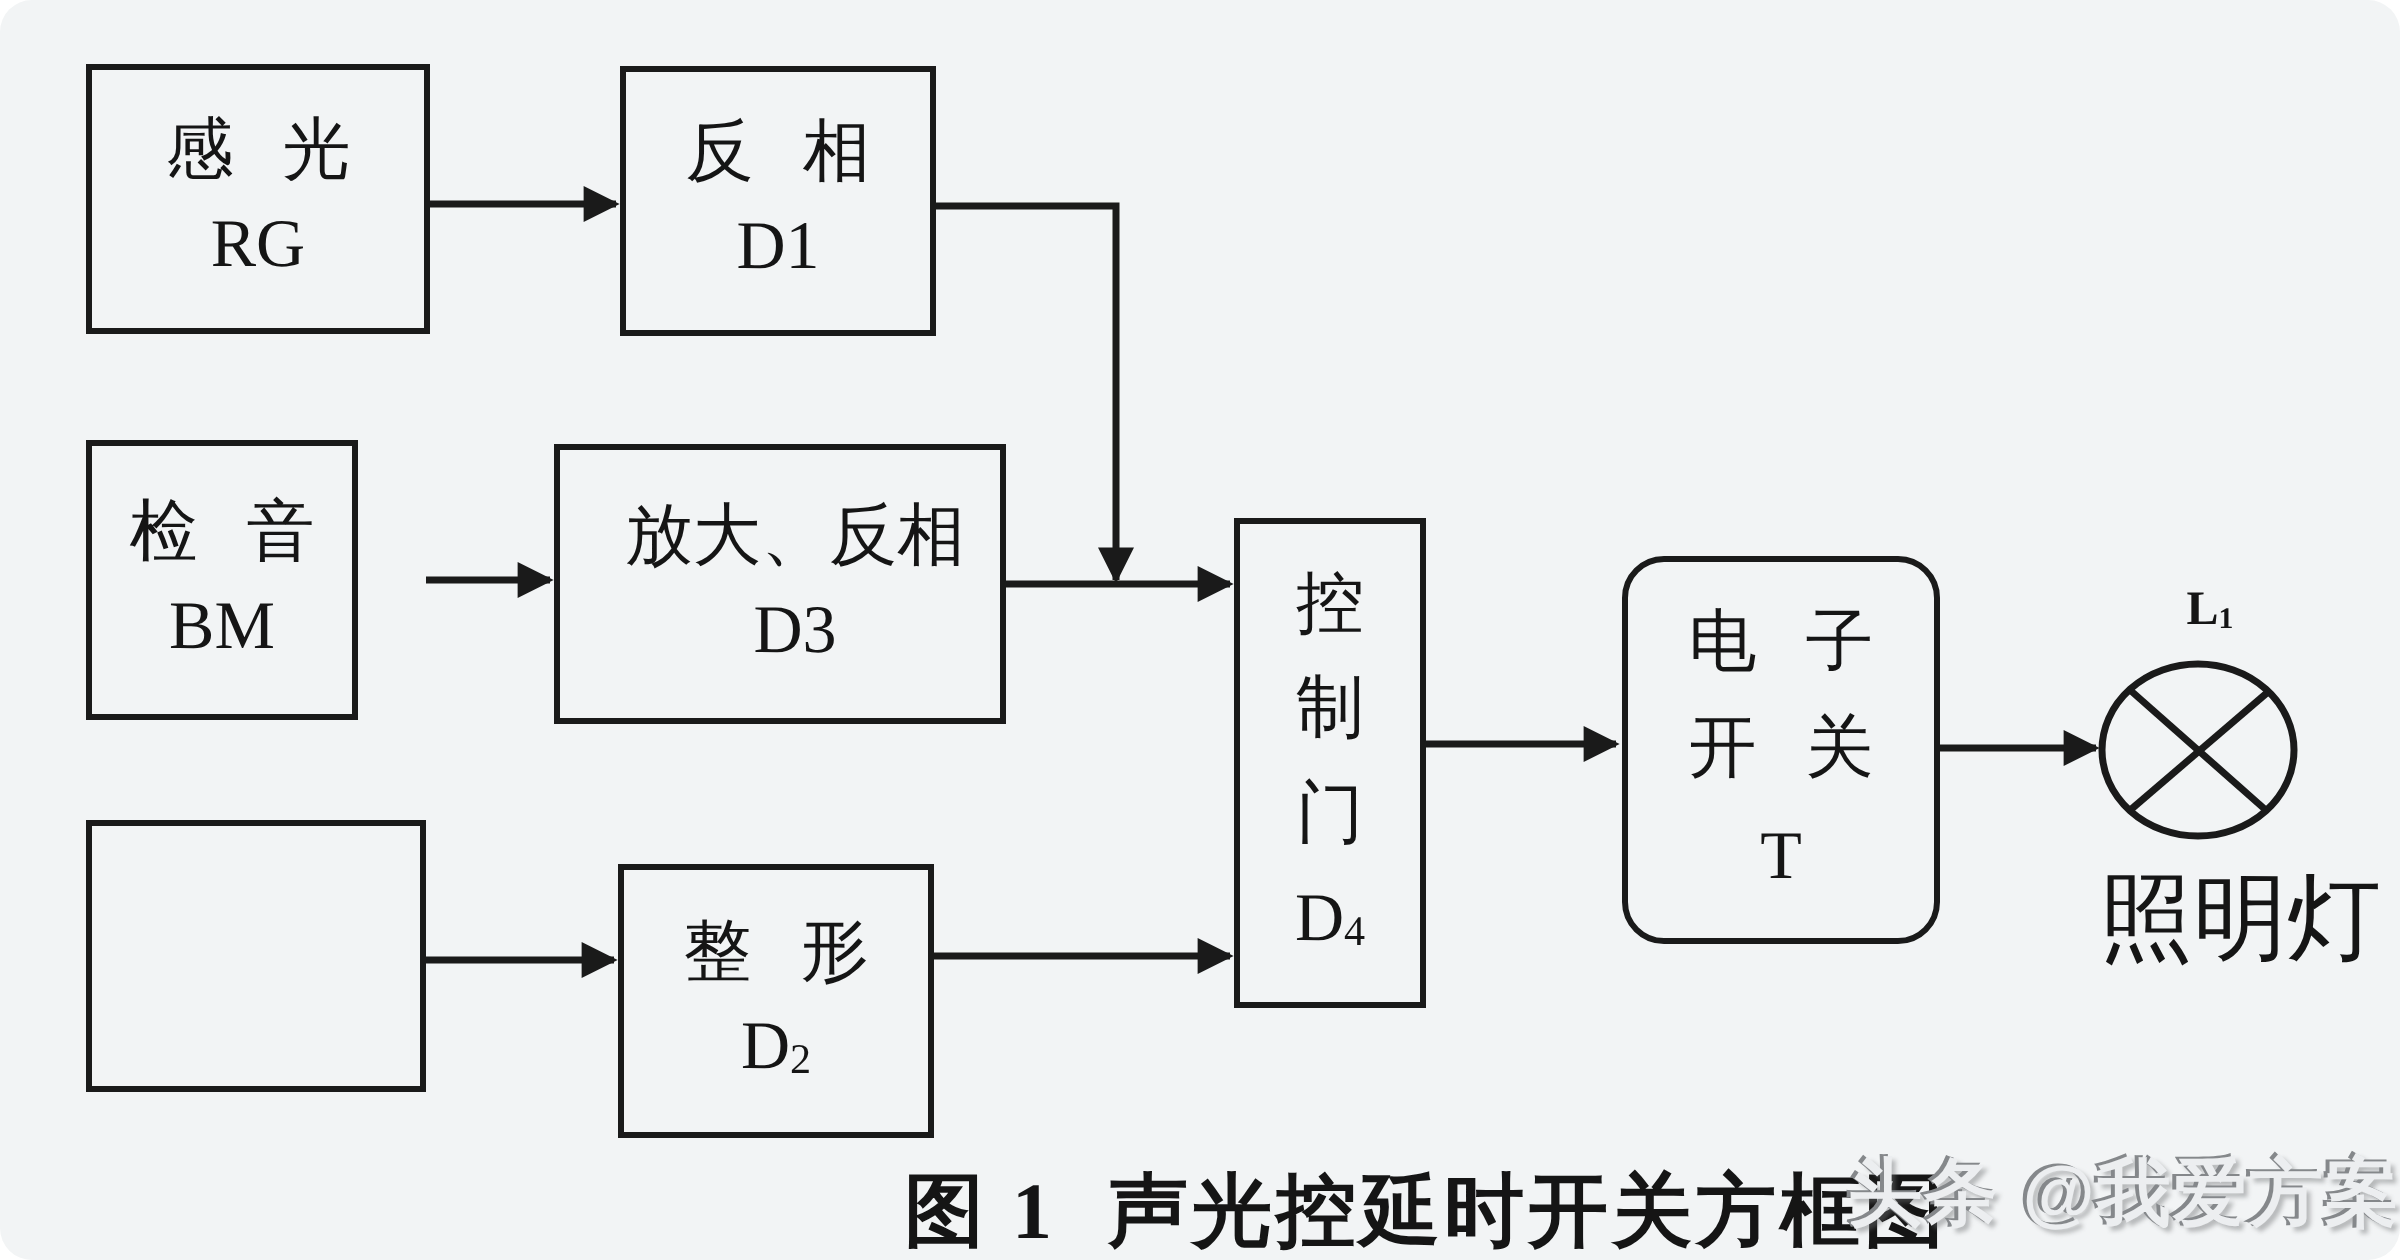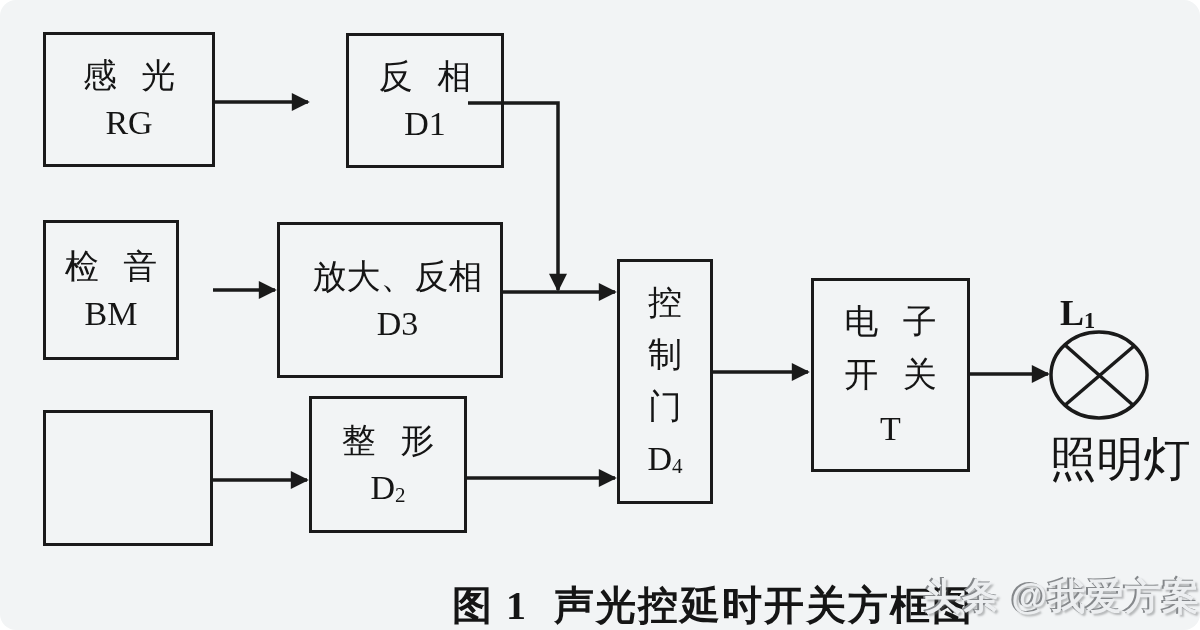--- a/index.html
+++ b/index.html
@@ -13,22 +13,22 @@
     display:flex;flex-direction:column;align-items:center;justify-content:center;
     gap:13px;background:transparent;
   }
   .bl{font-size:34px;line-height:1;white-space:nowrap;}
   .sp{word-spacing:16px;}
   .sub{font-size:0.62em;vertical-align:-0.12em;}
   .vbox{gap:0;justify-content:space-evenly;padding:6px 0;}
   .tbox{gap:0;justify-content:space-evenly;padding:4px 0;}
   svg.wires{position:absolute;left:0;top:0;}
   .wire{stroke:#1a1a1a;stroke-width:3.5;fill:none;}
-  #lamp-label{position:absolute;left:1060px;top:292px;width:90px;
-    font-size:36px;font-weight:700;}
+  #lamp-label{position:absolute;left:1060px;top:292px;width:90px;text-align:center;
+    font-size:24px;font-weight:700;}
   #lamp-name{position:absolute;left:1040px;top:428px;width:160px;text-align:center;
     font-size:47px;}
   #caption{position:absolute;left:452px;top:578px;font-size:40px;font-weight:700;
     white-space:nowrap;letter-spacing:2px;}
   #caption .gap{display:inline-block;width:26px;}
   #watermark{
     position:absolute;left:924px;top:572px;font-size:37px;font-weight:700;
     font-family:"Liberation Sans", sans-serif;white-space:nowrap;
     color:#ecEEf0;color:#eceef0;
     text-shadow:-2px -1px 0 #85888b, 2px 2px 2px rgba(110,113,116,0.45);
@@ -59,51 +59,51 @@
       <path class="wire" d="M1065,345 L1134,406"></path>
       <path class="wire" d="M1134,346 L1064,406"></path>
     </g>
   </svg>
 
   <div class="box" style="left:43px;top:32px;width:172px;height:135px;">
     <div class="bl sp">感 光</div>
     <div class="bl">RG</div>
   </div>
 
-  <div class="box" style="left:310px;top:33px;width:158px;height:135px;margin-left:36px;">
+  <div class="box" style="left:310px;top:33px;width:158px;height:135px;">
     <div class="bl sp">反 相</div>
     <div class="bl">D1</div>
   </div>
 
   <div class="box" style="left:43px;top:220px;width:136px;height:140px;">
     <div class="bl sp">检 音</div>
     <div class="bl">BM</div>
   </div>
 
-  <div class="box" style="left:277px;top:222px;width:226px;height:156px;padding-left:15px;">
+  <div class="box" style="left:277px;top:222px;width:226px;height:140px;padding-left:15px;">
     <div class="bl">放大、反相</div>
     <div class="bl">D3</div>
   </div>
 
   <div class="box" style="left:43px;top:410px;width:170px;height:136px;">
   </div>
 
-  <div class="box" style="left:309px;top:396px;width:158px;height:137px;">
+  <div class="box" style="left:309px;top:432px;width:158px;height:137px;">
     <div class="bl sp">整 形</div>
     <div class="bl"><span>D</span><span class="sub">2</span></div>
   </div>
 
   <div class="box vbox" style="left:617px;top:259px;width:96px;height:245px;">
     <div class="bl">控</div>
     <div class="bl">制</div>
     <div class="bl">门</div>
     <div class="bl"><span>D</span><span class="sub">4</span></div>
   </div>
 
-  <div class="box tbox" style="left:811px;top:278px;width:159px;height:194px;">
+  <div class="box tbox" style="left:811px;top:278px;width:159px;height:194px;border-radius:21px;">
     <div class="bl sp">电 子</div>
     <div class="bl sp">开 关</div>
     <div class="bl">T</div>
   </div>
 
   <div id="lamp-label"><span>L</span><span class="sub">1</span></div>
   <div id="lamp-name">照明灯</div>
 
   <div id="caption">
     <span>图 1</span><span class="gap"></span><span>声光控延时开关方框图</span>

